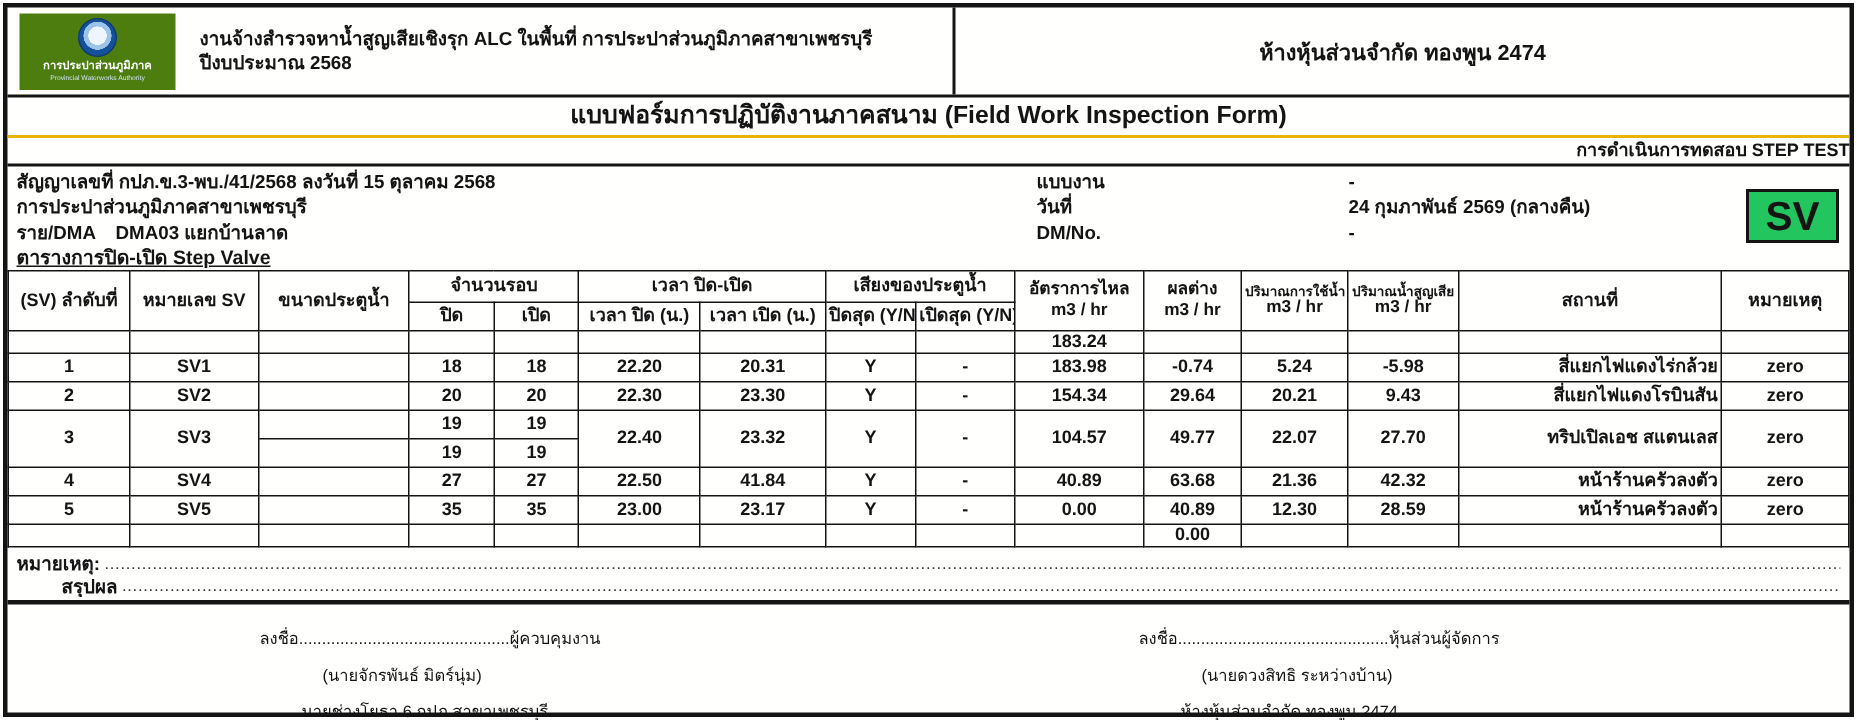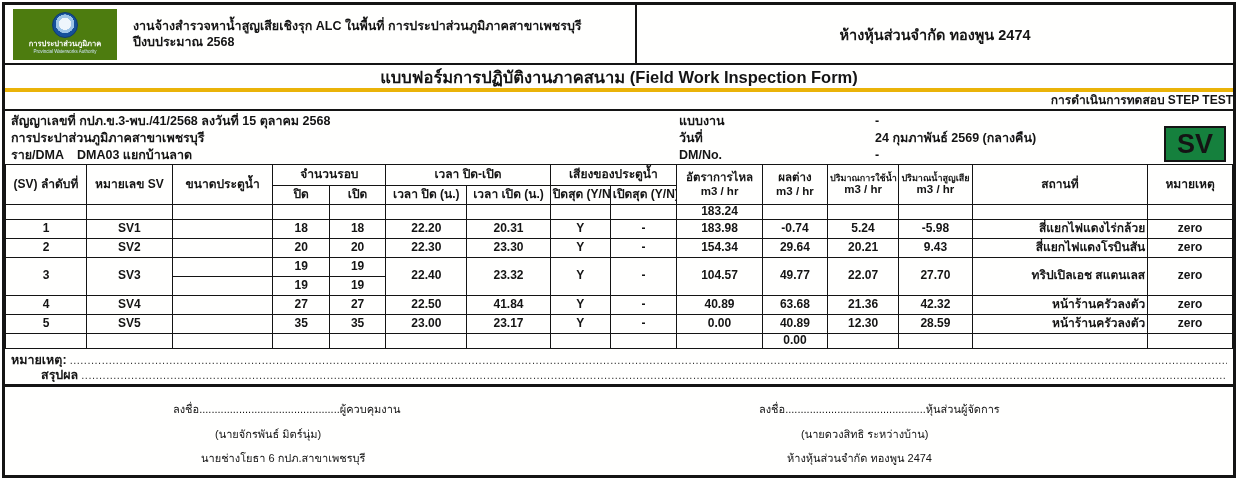--- a/index.html
+++ b/index.html
@@ -13,31 +13,31 @@
   .logo { width:104px; height:51px; background:#4d7c0f; text-align:center; padding-top:3px; flex:none; }
   .logo-emblem { width:26px; height:26px; margin:0 auto; border-radius:50%;
      background:radial-gradient(circle at 50% 45%, #eef5fc 0 34%, #9cc4e8 35% 52%, #15509a 53% 100%);
      border:1px solid #0d3a73; }
   .logo-th { color:#fff; font-size:7.5px; font-weight:bold; line-height:10px; margin-top:1px; white-space:nowrap; }
   .logo-en { color:#cfe4f7; font-size:4.5px; line-height:5px; white-space:nowrap; }
   .project-title { font-weight:bold; font-size:12.5px; line-height:1.3; padding-right:2px; }
   .header-right { flex:1; display:flex; align-items:center; justify-content:center; font-weight:bold; font-size:14.5px; }
 
   
-  .title-band { height:27px; line-height:25px; text-align:center; font-weight:bold; font-size:16.5px; border-bottom:4px solid #eab308; flex:none; }
+  .title-band { height:27px; line-height:25px; text-align:center; font-weight:bold; font-size:16.5px; border-bottom:2px solid #eab308; flex:none; }
   .subtitle-band { height:19px; line-height:17px; text-align:right; font-weight:bold; font-size:12px; border-bottom:2px solid #141414; flex:none; }
 
   
   .info-section { position:relative; padding:2px 6px 0 6px; font-weight:bold; font-size:12.5px; flex:none; }
-  .info-row { display:flex; height:17px; line-height:17px; white-space:nowrap; }
+  .info-row { display:flex; height:17px; line-height:17px; white-space:nowrap;gap:12px; }
   .info-a { width:668px; flex:none; overflow:hidden; }
   .info-b { width:196px; flex:none; }
   .info-c { flex:1; overflow:hidden; }
   .dma-label { display:inline-block; width:66px; }
-  .sv-badge { position:absolute; right:7px; top:15px; width:62px; height:36px; border:2px solid #141414; text-align:center; line-height:32px; font-size:27px; font-weight:bold; background:#15803d; }
+  .sv-badge { position:absolute; right:7px; top:15px; width:62px; height:36px; border:2px solid #141414; text-align:center; line-height:32px; font-size:27px; font-weight:bold; background:#22c55e; }
   .table-caption { height:16px; line-height:15px; font-size:13px; font-weight:bold; }
   .table-caption span { text-decoration:underline; }
 
   
   table.sv-table { width:100%; border-collapse:collapse; table-layout:fixed; font-size:12px; font-weight:bold; flex:none; }
   .sv-table th, .sv-table td { border:1.5px solid #141414; padding:0 2px; text-align:center; vertical-align:middle; overflow:hidden; white-space:nowrap; line-height:1.15; }
   .sv-table thead tr.h1 th { height:21px; }
   .sv-table thead tr.h2 th { height:19px; }
   .sv-table th .u-label { font-size:11.5px; }
   .sv-table th.small .u-label { font-size:9px; }
@@ -92,20 +92,21 @@
       <div class="info-row">
         <span class="info-a">การประปาส่วนภูมิภาคสาขาเพชรบุรี</span>
         <span class="info-b">วันที่</span>
         <span class="info-c">24 กุมภาพันธ์ 2569 (กลางคืน)</span>
       </div>
       <div class="info-row">
         <span class="info-a"><span class="dma-label">ราย/DMA</span><span>DMA03 แยกบ้านลาด</span></span>
         <span class="info-b">DM/No.</span>
         <span class="info-c">-</span>
       </div>
+      <div class="table-caption"><span>ตารางการปิด-เปิด Step Valve</span></div>
       <div class="sv-badge">SV</div>
     </div>
 
     <table class="sv-table">
       <colgroup>
         <col style="width:6.6%">
           <col style="width:7.0%">
           <col style="width:8.2%">
         <col style="width:4.6%">
           <col style="width:4.6%">

